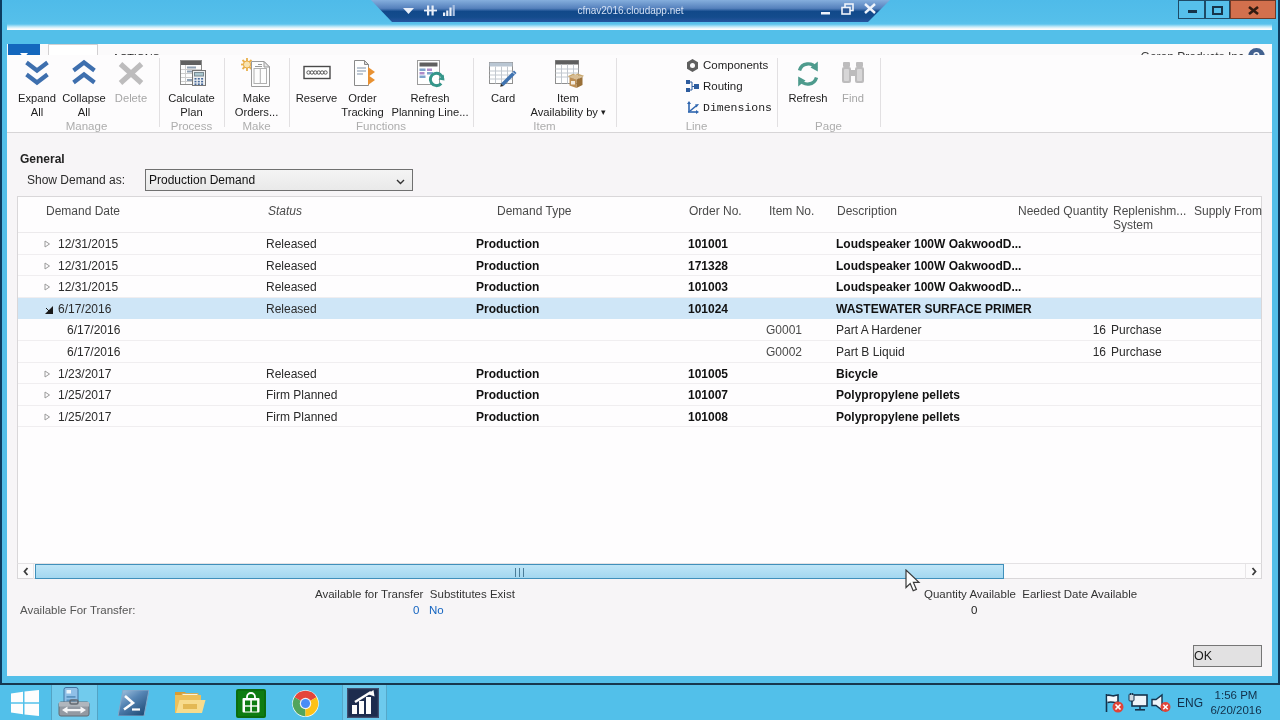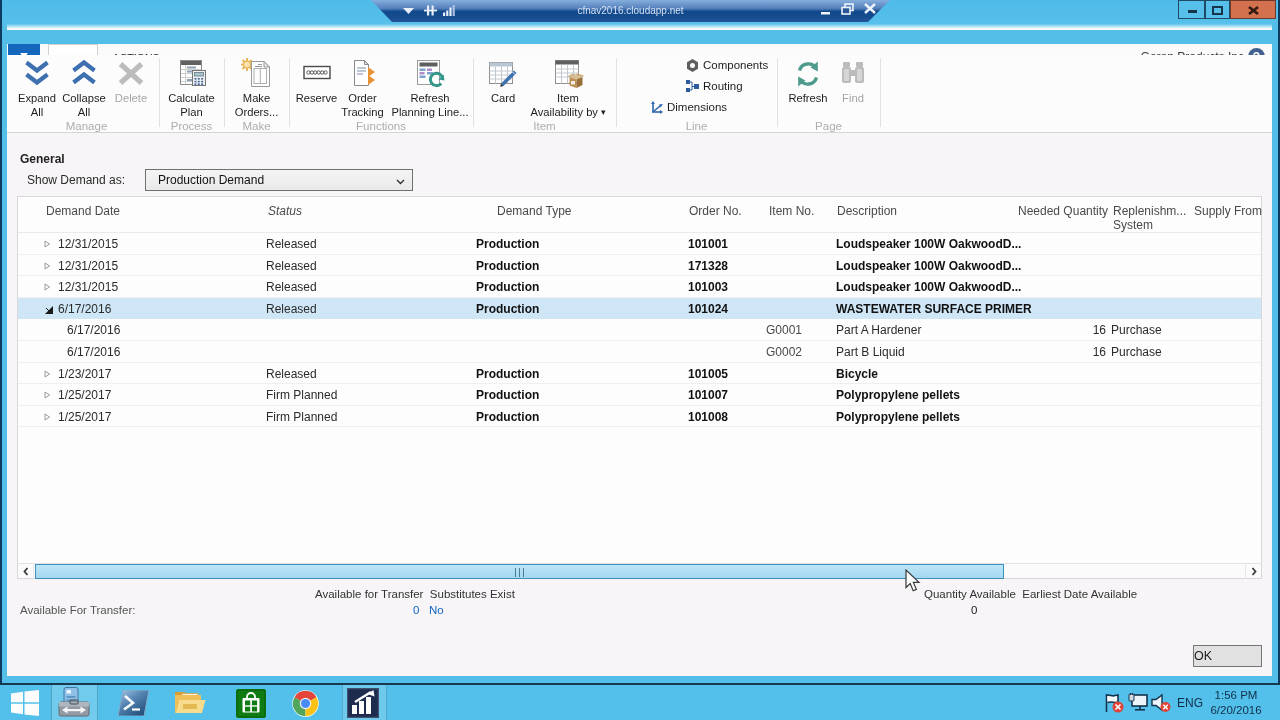--- a/index.html
+++ b/index.html
@@ -26,21 +26,21 @@
 .rlabel { font-size:11.2px; color:#1e1e1e; line-height:13.5px; }
 .rlabel.grey { color:#a6a6a6; }
 .rgroup { top:65px; font-size:11.5px; color:#adadad; text-align:center; }
 .rsep { top:3px; width:1px; height:69px; background:#e2e0e2; }
 .smbtn { height:15px; font-size:11.5px; color:#1e1e1e; line-height:15px; white-space:nowrap; }
 .smbtn svg { vertical-align:-3px; margin-right:4px; }
 
 #content { left:3px; top:133px; width:1269px; height:543px; background:#f7f5f7; }
 #lblGeneral { left:17px; top:19px; font-size:12px; font-weight:bold; color:#222; }
 #lblShowDemand { left:24px; top:40px; font-size:12px; color:#2a2a2a; }
-#combo { left:142px; top:36px; width:268px; height:22px; background:linear-gradient(#f4f4f4,#e9e9e9); border:1px solid #707070; font-size:12px; color:#111; line-height:20px; padding-left:12px; }
+#combo { left:142px; top:36px; width:268px; height:22px; background:linear-gradient(#f4f4f4,#e9e9e9); border:1px solid #707070; font-size:12px; color:#111; line-height:20px; padding-left:3px; }
 #combo .carr { position:absolute; right:3px; top:1px; width:17px; height:18px; text-align:center; }
 
 #grid { left:14px; top:63px; width:1245px; height:383px; background:#fefdfe; border:1px solid #d9d7d9; }
 .hcell { top:7px; font-size:12px; color:#4a4a4a; white-space:nowrap; }
 #gridbody { left:0; top:36px; width:1243px; background:repeating-linear-gradient(to bottom, transparent 0px, transparent 20.6px, #f0eef0 20.6px, #f0eef0 21.6px); }
 .row { position:relative; width:1243px; height:21.6px; }
 .row.sel { background:#cfe6f7; }
 .cell { position:absolute; top:4px; font-size:12px; color:#2b2b2b; white-space:nowrap; }
 .b { font-weight:bold; color:#111; }
 .tri { position:absolute; left:26px; top:7px; }
@@ -319,21 +319,21 @@
           <rect x="0" y="8" width="4" height="4"></rect>
           <rect x="8" y="4" width="5" height="5"></rect>
         </g>
         <g stroke="#2d5c9e">
           <line x1="4" y1="2" x2="6" y2="2"></line>
           <line x1="4" y1="10" x2="6" y2="10"></line>
           <line x1="6" y1="2" x2="6" y2="10"></line>
           <line x1="6" y1="6.5" x2="8" y2="6.5"></line>
         </g>
       </svg>Routing</div>
-  <div class="abs smbtn" style="left:647px;top:45px;"><svg width="13" height="13">
+  <div class="abs smbtn" style="left:683px;top:45px;font-family:Liberation Mono, monospace;"><svg width="13" height="13">
         <g fill="none" stroke="#2d64ae" stroke-width="1.6">
           <path d="M2,11 h8"></path>
           <path d="M3,11 v-8"></path>
           <path d="M4,10 l6,-5"></path>
         </g>
         <g fill="#2d64ae">
           <polygon points="10,13 13,11 10,9"></polygon>
           <polygon points="1,3 3,0 5,3"></polygon>
           <polygon points="9,3.5 13,3 10.5,6.5"></polygon>
         </g>

